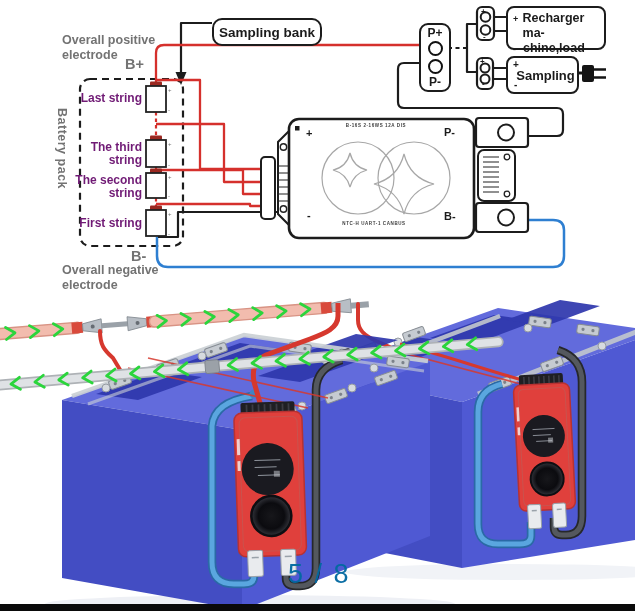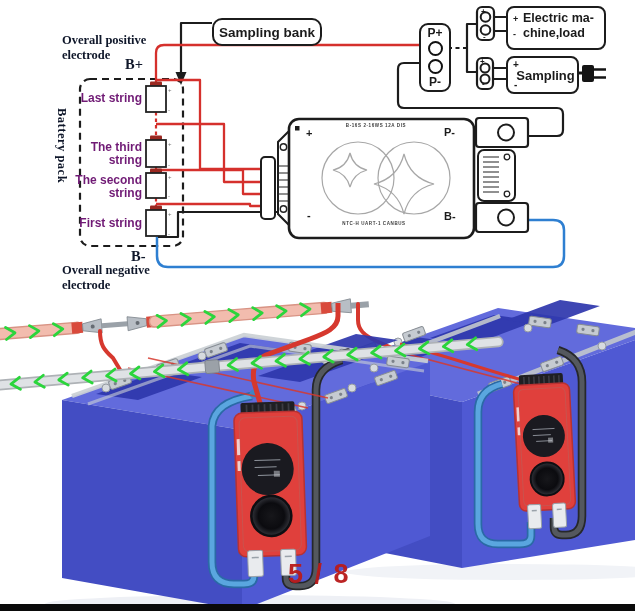--- a/index.html
+++ b/index.html
@@ -1,19 +1,19 @@
 <!DOCTYPE html>
 <html><head>
 <meta charset="utf-8">
 <style>
   html,body{margin:0;padding:0;background:#fff;}
   .stage{position:relative;width:635px;height:611px;background:#fff;overflow:hidden;
          font-family:"Liberation Sans",sans-serif;color:#1b1b1b;}
   svg{position:absolute;left:0;top:0;}
-  .lbl{position:absolute;font-weight:700;color:#0f172a;line-height:1.18;font-size:12.5px;font-family:Liberation Serif, serif;}
+  .lbl{position:absolute;font-weight:700;color:#737373;line-height:1.18;font-size:12.5px;}
   .lbl.big{font-size:14.5px;font-weight:800;}
   .str{position:absolute;font-weight:600;font-size:12px;color:#701a75;text-align:right;line-height:1.12;}
   .vert{writing-mode:vertical-rl;letter-spacing:.5px;}
   .box{position:absolute;border:2.5px solid #1c1c1c;border-radius:10px;background:#fff;
        display:flex;align-items:center;justify-content:center;font-weight:700;}
   .sampling{font-size:13.5px;}
   .pblock{flex-direction:column;justify-content:flex-start;padding-top:2px;gap:1px;border-radius:9px;}
   .pblock .ptxt{font-size:12px;font-weight:800;line-height:1;}
   .pcirc{width:11px;height:11px;border:2.2px solid #111;border-radius:50%;background:#fff;margin:1px 0;}
   .embox{align-items:flex-start;justify-content:flex-start;padding:3px 0 0 5px;border-radius:8px;}
@@ -21,21 +21,21 @@
   .sign{font-size:9px;font-weight:800;width:7px;display:inline-block;}
   .emtxt{font-size:12.5px;font-weight:800;line-height:1.2;}
   .rebox{border-radius:8px;}
   .rebox .plus{position:absolute;left:5px;top:1px;font-size:10px;font-weight:800;}
   .rebox .minus{position:absolute;left:6px;bottom:2px;font-size:10px;font-weight:800;}
   .rebox .rtxt{font-size:13px;font-weight:800;margin-left:6px;}
   .tiny{position:absolute;font-size:8px;font-weight:800;line-height:1;}
   .bmstxt{position:absolute;font-weight:800;font-size:11px;line-height:1;}
   .marking{position:absolute;font-size:4.5px;font-weight:700;color:#3c3c3c;letter-spacing:.6px;
            width:96px;text-align:center;white-space:nowrap;overflow:hidden;}
-  .counter{position:absolute;left:288px;top:559px;font-size:27px;font-weight:700;color:#b91c1c;
+  .counter{position:absolute;left:288px;top:559px;font-size:27px;font-weight:400;color:#0369a1;
            letter-spacing:2px;opacity:.96;}
   .botbar{position:absolute;left:0;top:604px;width:635px;height:7px;background:#0a0a0a;}
 </style>
 </head>
 <body>
 
 <div class="stage">
 
   <svg width="635" height="290" viewBox="0 0 635 290">
 
@@ -156,21 +156,21 @@
 
   <div class="tiny" style="left:481px;top:8px;">+</div>
   <div class="tiny" style="left:483px;top:33px;">-</div>
   <div class="tiny" style="left:480px;top:58px;">+</div>
   <div class="tiny" style="left:482px;top:80px;">-</div>
 
   <div class="box embox" style="left:506px;top:6px;width:91px;height:37px;">
     <div>
       <div class="emrow">
         <span class="sign">+</span>
-        <span class="emtxt">Electric ma-</span>
+        <span class="emtxt">Recharger ma-</span>
       </div>
       <div class="emrow">
         <span class="sign">-</span>
         <span class="emtxt">chine,load</span>
       </div>
     </div>
   </div>
 
   <div class="box rebox" style="left:506px;top:56px;width:69px;height:34px;">
     <span class="plus">+</span>

